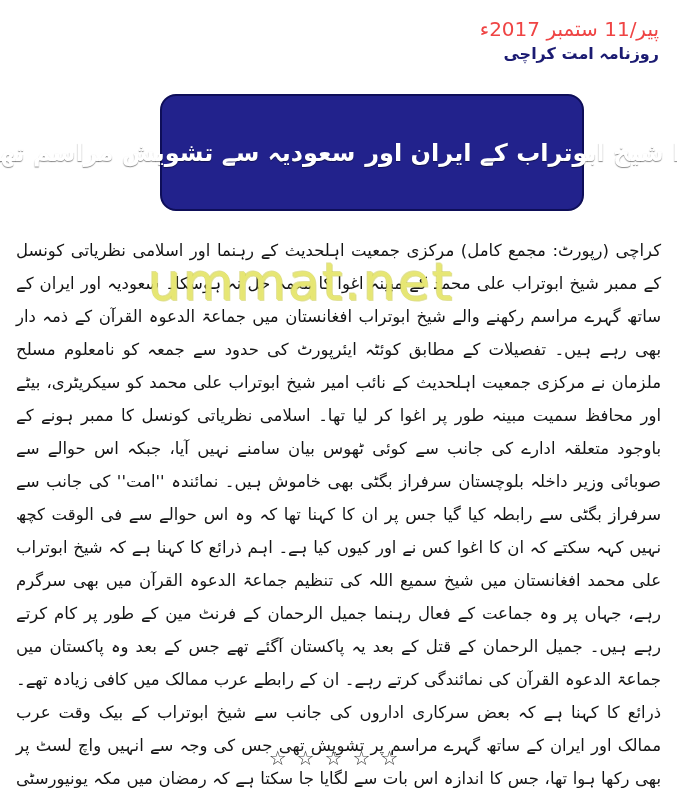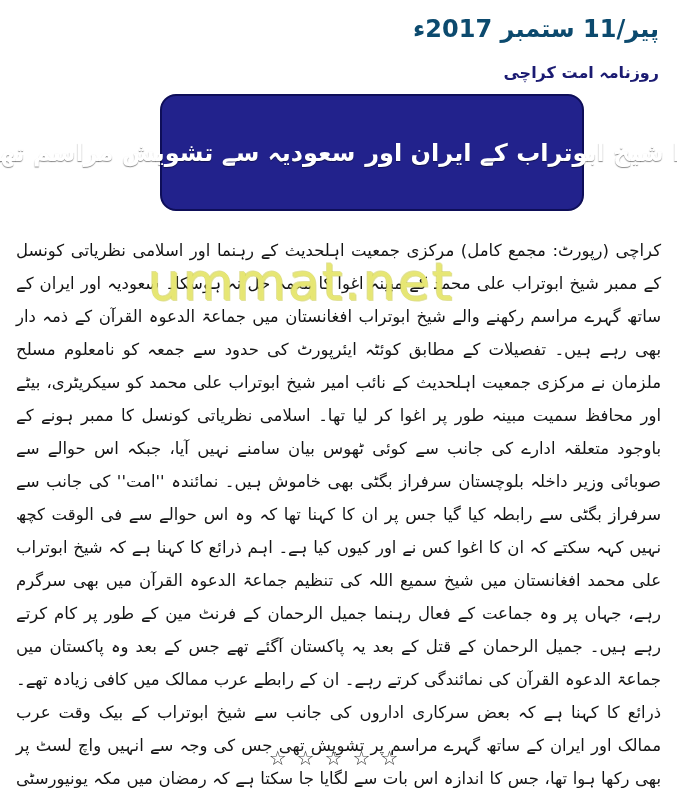--- a/index.html
+++ b/index.html
@@ -9,28 +9,28 @@
     background:#ffffff;
     overflow:hidden;
     font-family:"DejaVu Sans","Liberation Sans",sans-serif;
   }
   
   .masthead{
     position:absolute;top:18px;right:18px;
     text-align:right;direction:rtl;
   }
   .pub-date{
-    color:#0c4a6e;
-    font-size:24px;font-weight:bold;
+    color:#ef4444;
+    font-size:20px;font-weight:normal;
     line-height:22px;
   }
   .paper-name{
     color:#1b1b72;
     font-size:16px;font-weight:bold;
-    margin-top:23px;
+    margin-top:4px;
   }
   
   .banner{
     position:absolute;left:160px;top:94px;
     width:424px;height:117px;
     background:#22228c;
     border:2px solid #0e0e58;
     border-radius:16px;
     box-sizing:border-box;
     display:flex;

